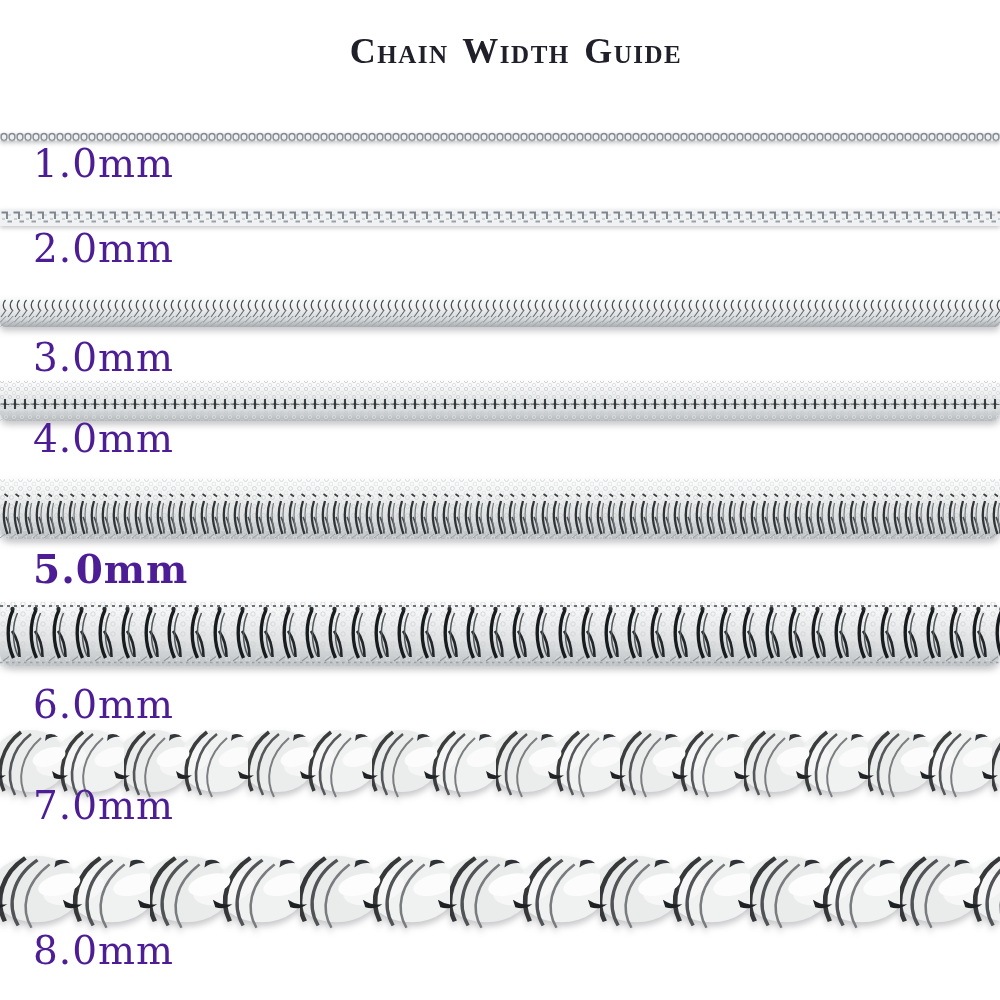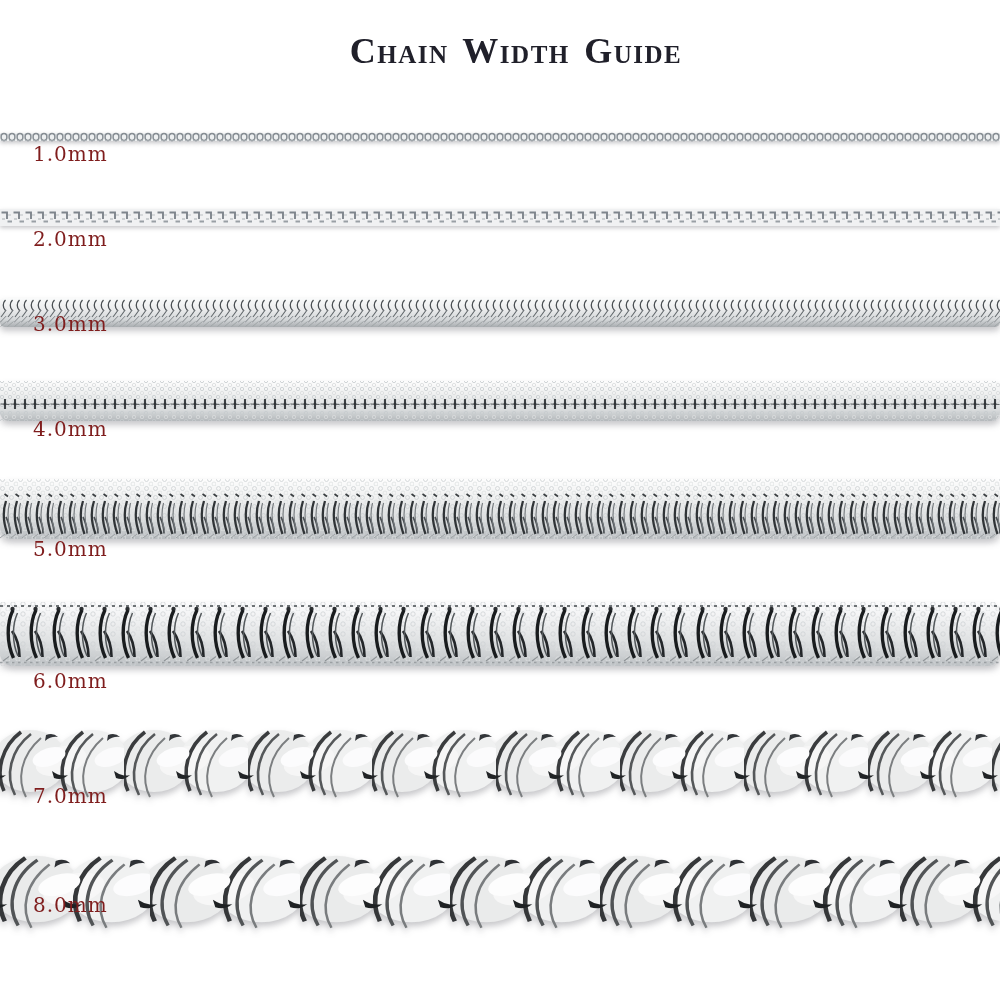--- a/index.html
+++ b/index.html
@@ -29,27 +29,27 @@
   .s1{top:129px;height:15px;}
   .s2{top:205px;height:24px;}
   .s3{top:295px;height:35px;}
   .s4{top:379px;height:44px;}
   .s5{top:477px;height:64px;}
   .s6{top:601px;height:66px;}
   .s7{top:721px;height:80px;}
   .s8{top:846px;height:86px;}
   .chain-label{
     position:absolute;left:33px;
-    font-size:20px;
+    font-size:39px;
     line-height:1;
     letter-spacing:1px;
-    color:#7f1d1d;
+    color:#4c1d95;
   }
-  .l1{top:144px;} .l2{top:229px;text-align:center;} .l3{top:314px;text-align:right;} .l4{top:419px;text-align:right;}
-  .l5{top:539px;} .l6{top:671px;} .l7{top:786px;} .l8{top:895px;}
+  .l1{top:144px;} .l2{top:229px;text-align:center;} .l3{top:338px;text-align:right;} .l4{top:419px;text-align:right;}
+  .l5{top:550px;font-weight:bold;} .l6{top:685px;} .l7{top:786px;} .l8{top:931px;}
 </style>
 </head>
 <body>
 
 <div class="canvas">
 
   <h1 class="page-title">Chain Width Guide</h1>
 
   <div class="chain-strip s1 strip-soft">
     <svg width="1000" height="15" xmlns="http://www.w3.org/2000/svg">

